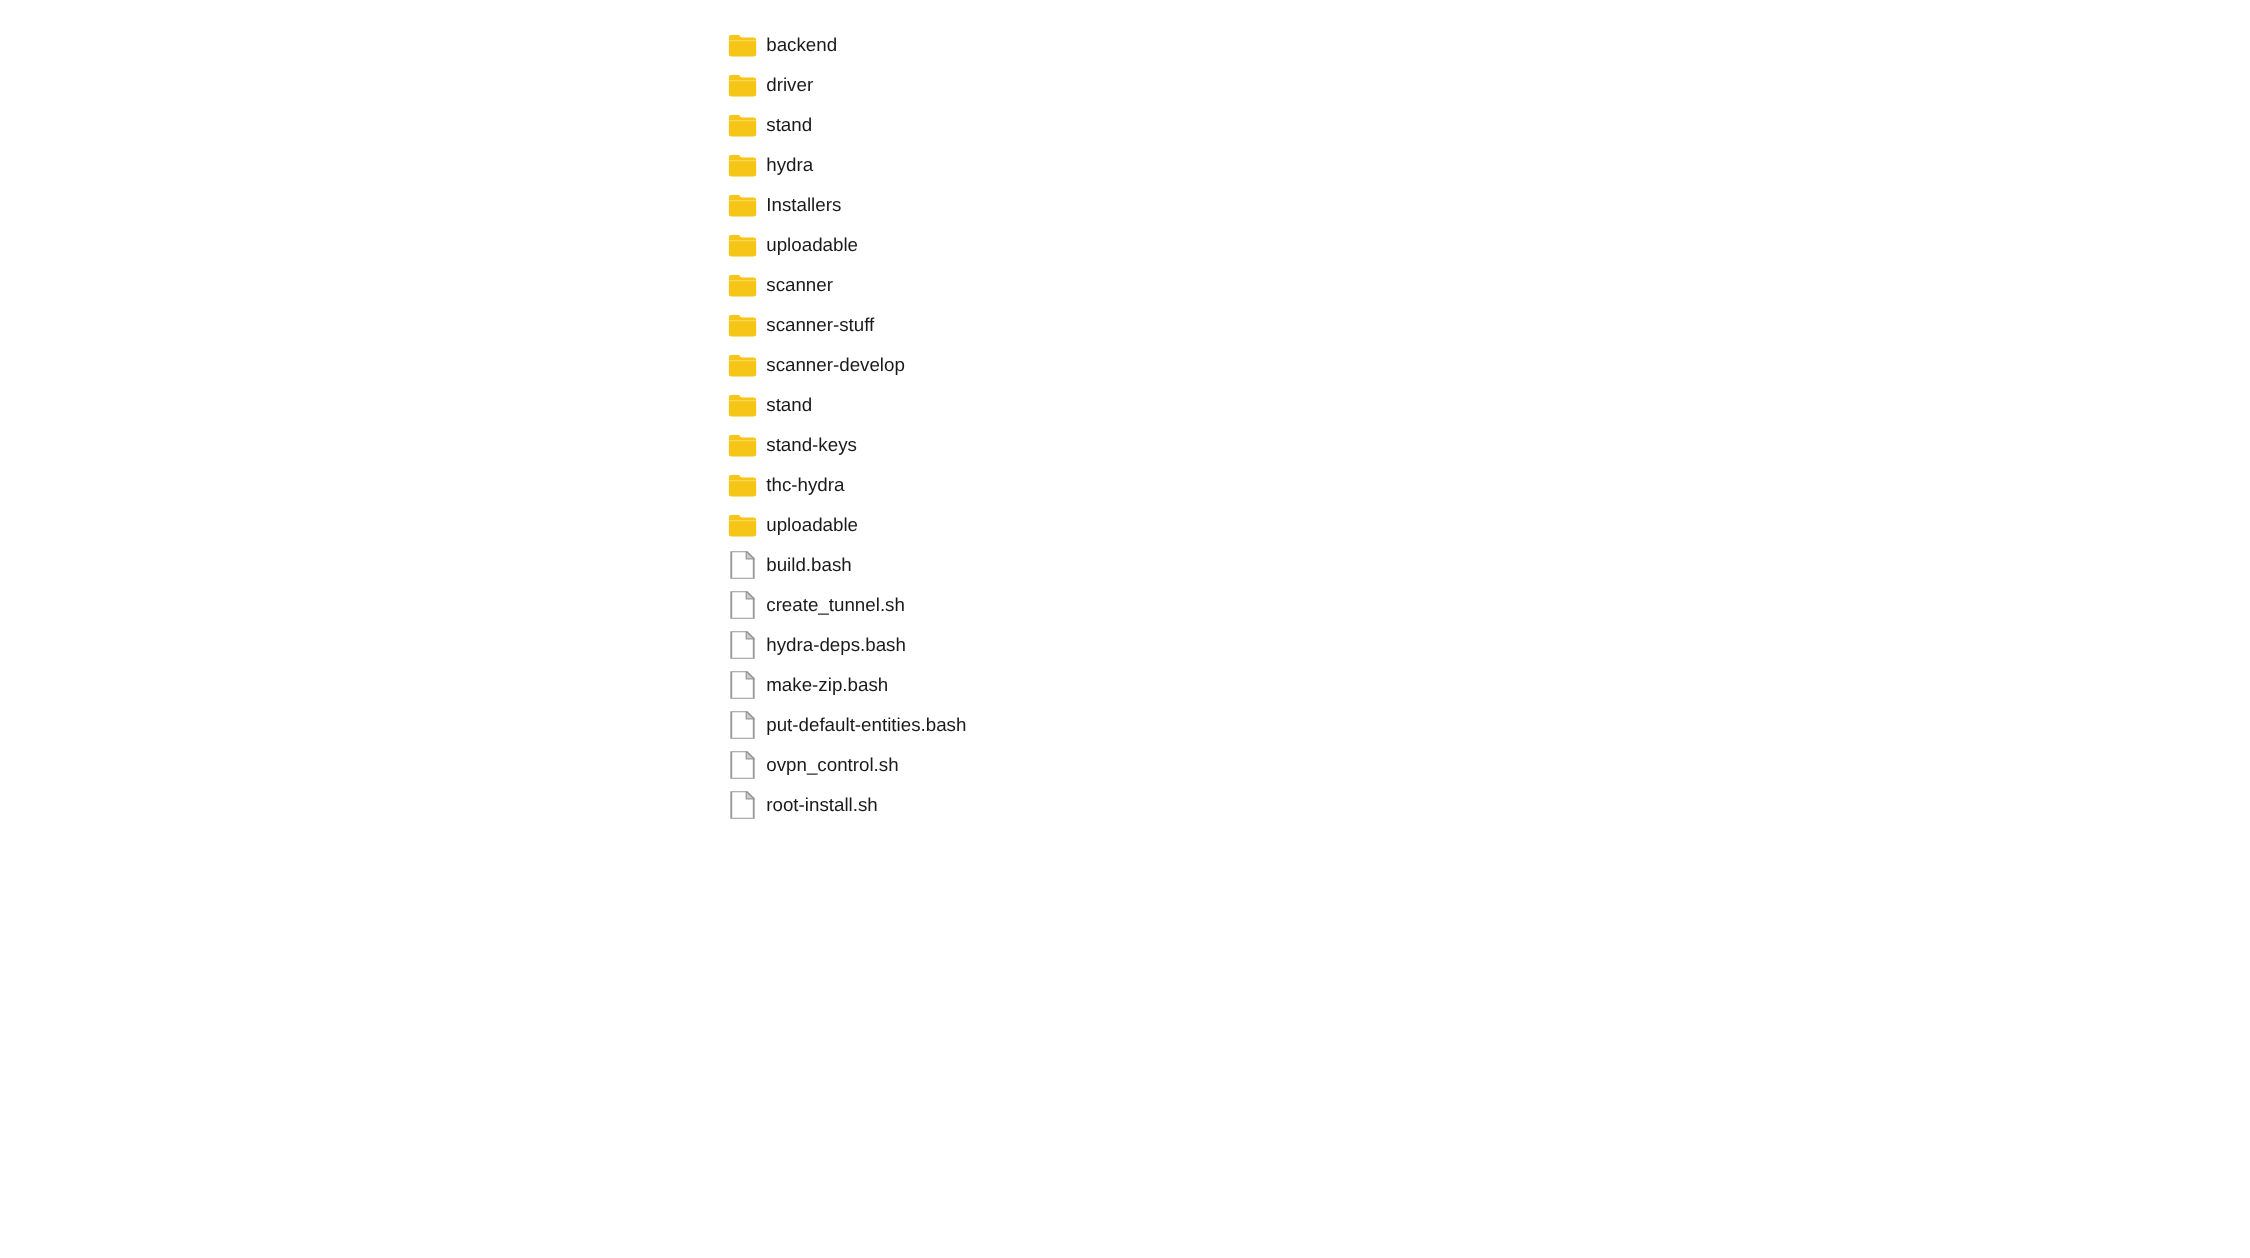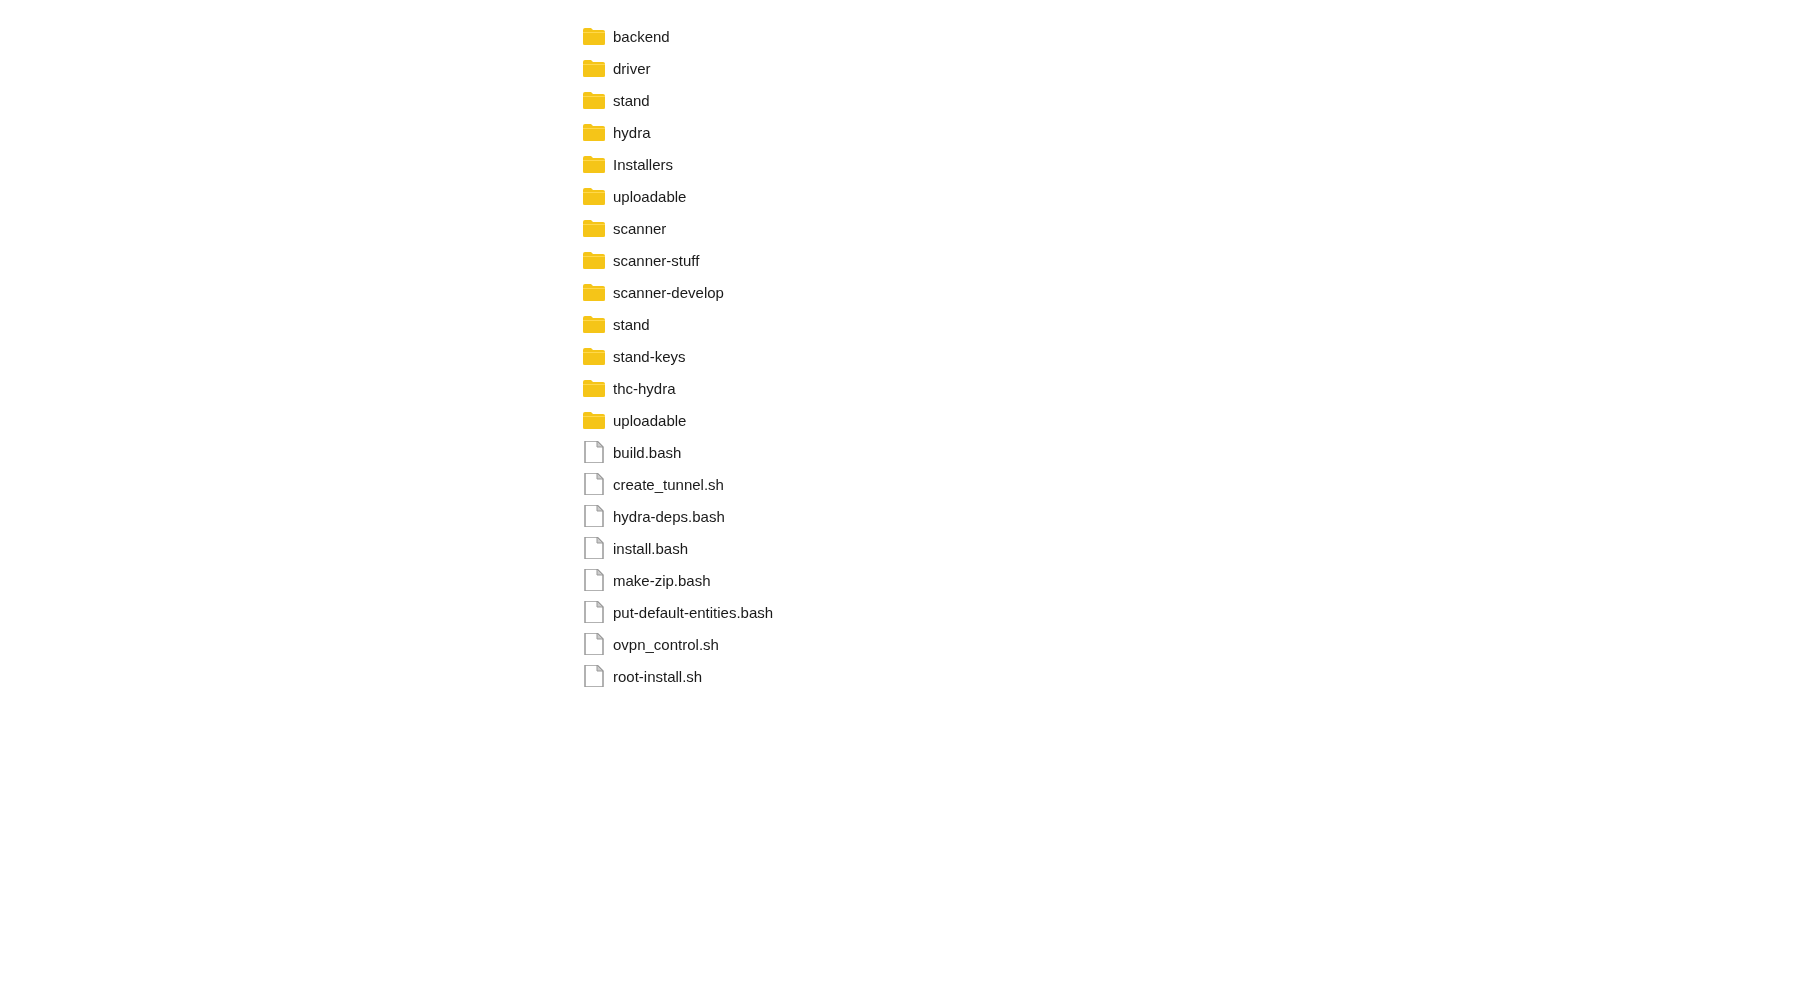--- a/index.html
+++ b/index.html
@@ -216,29 +216,20 @@
         </div>
       <span class="file-label">hydra-deps.bash</span>
     </div>
     <div class="file-item">
         <div class="icon">
           <svg viewBox="0 0 18 22" xmlns="http://www.w3.org/2000/svg">
             <path d="M0 0 L12 0 L18 6 L18 22 L0 22 Z" fill="#ffffff" stroke="#999999" stroke-width="1.5"></path>
             <path d="M12 0 L12 6 L18 6 Z" fill="#cccccc" stroke="#999999" stroke-width="1"></path>
           </svg>
         </div>
-      <span class="file-label">install.bash</span>
-    </div>
-    <div class="file-item">
-        <div class="icon">
-          <svg viewBox="0 0 18 22" xmlns="http://www.w3.org/2000/svg">
-            <path d="M0 0 L12 0 L18 6 L18 22 L0 22 Z" fill="#ffffff" stroke="#999999" stroke-width="1.5"></path>
-            <path d="M12 0 L12 6 L18 6 Z" fill="#cccccc" stroke="#999999" stroke-width="1"></path>
-          </svg>
-        </div>
       <span class="file-label">make-zip.bash</span>
     </div>
     <div class="file-item">
         <div class="icon">
           <svg viewBox="0 0 18 22" xmlns="http://www.w3.org/2000/svg">
             <path d="M0 0 L12 0 L18 6 L18 22 L0 22 Z" fill="#ffffff" stroke="#999999" stroke-width="1.5"></path>
             <path d="M12 0 L12 6 L18 6 Z" fill="#cccccc" stroke="#999999" stroke-width="1"></path>
           </svg>
         </div>
       <span class="file-label">put-default-entities.bash</span>

